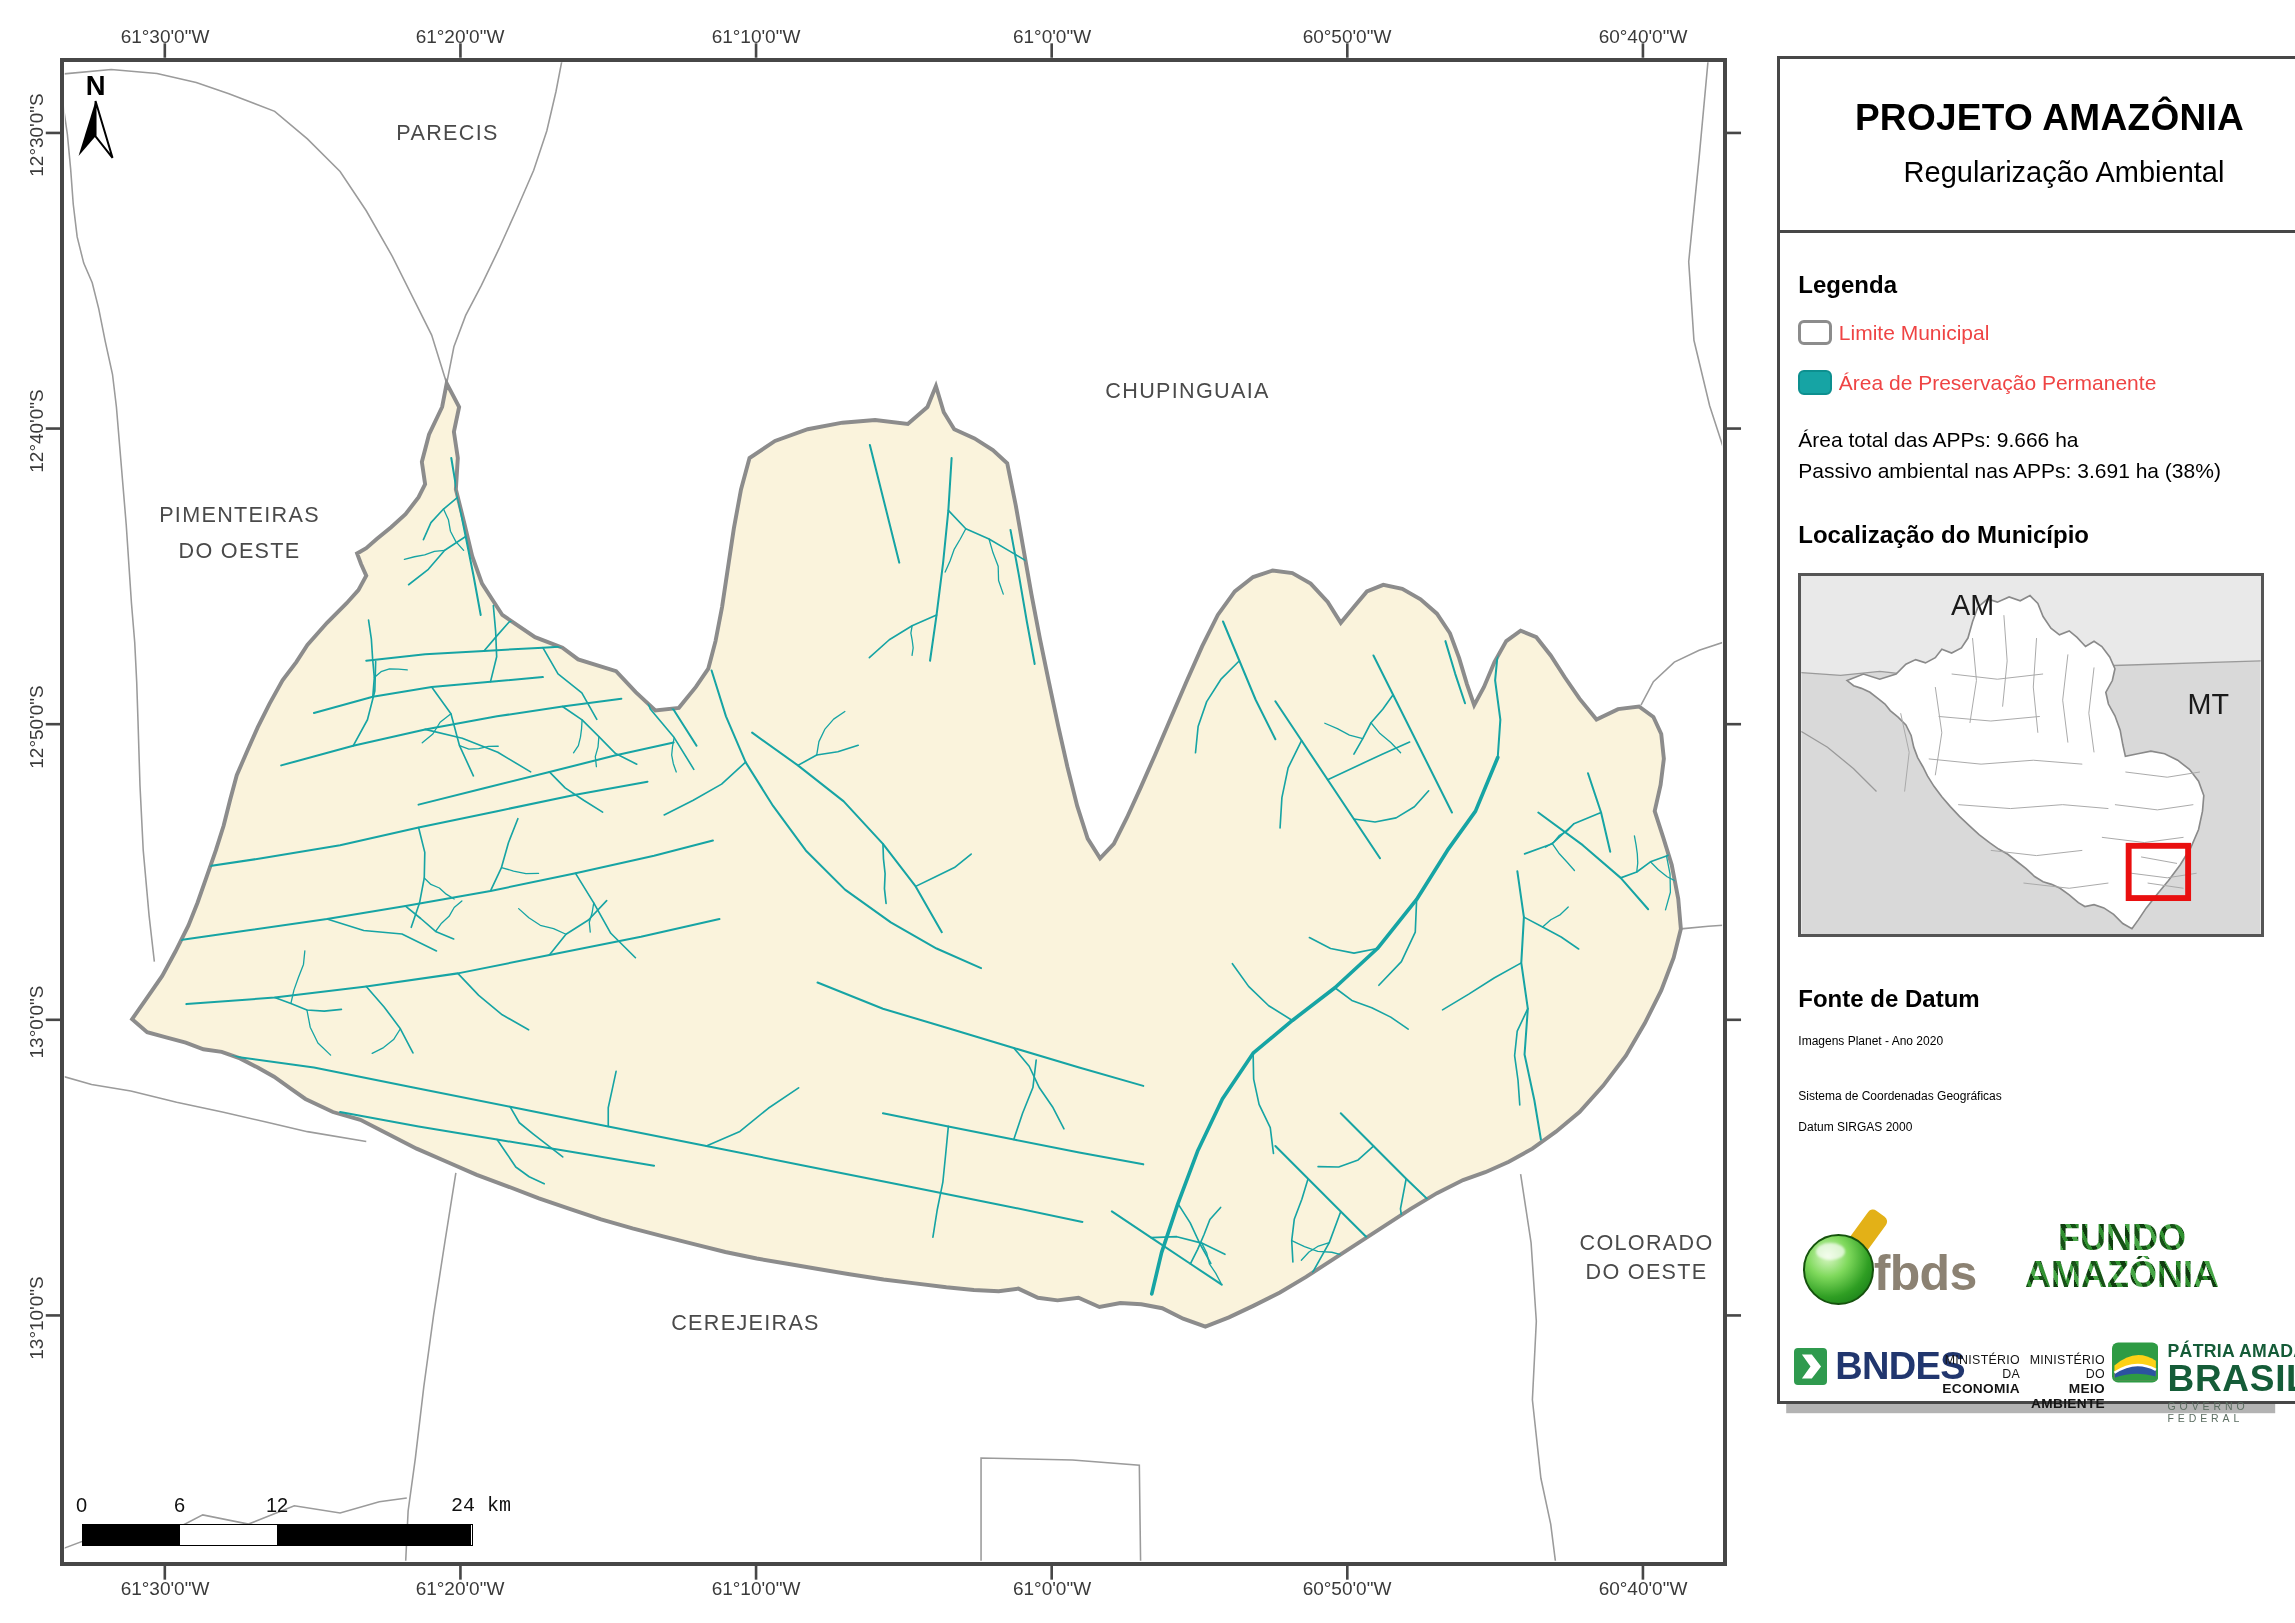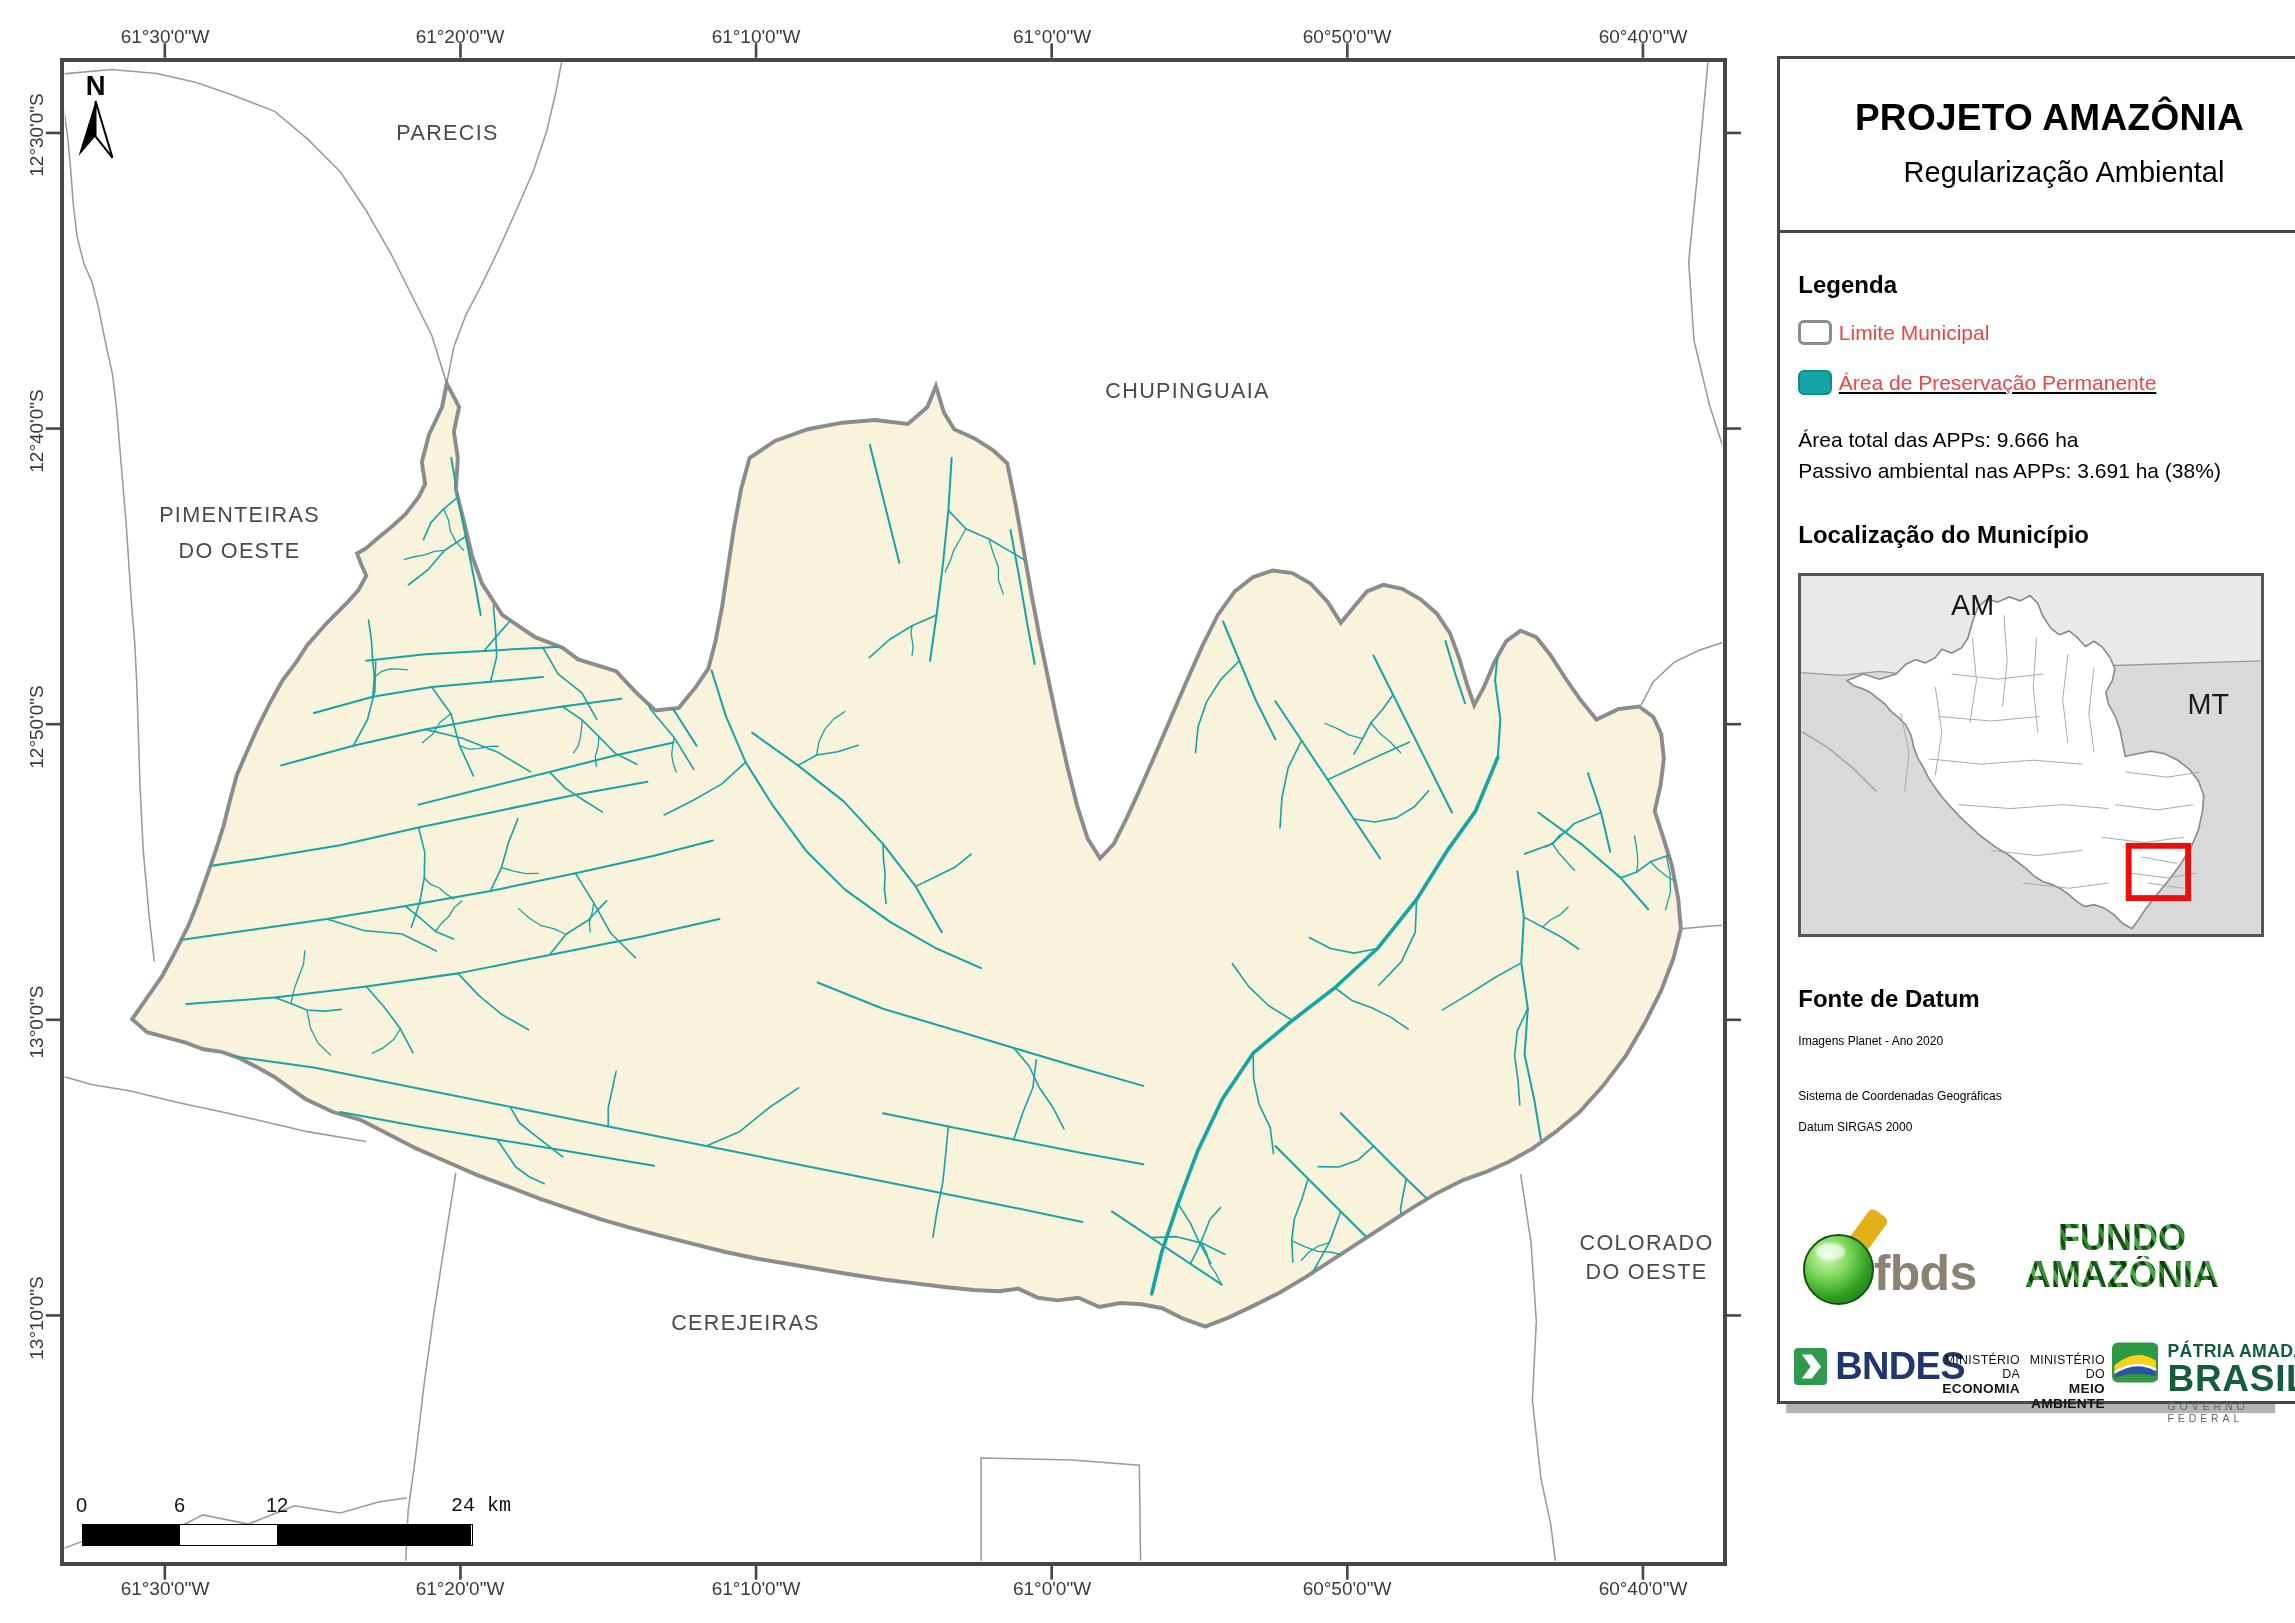--- a/index.html
+++ b/index.html
@@ -296,21 +296,21 @@
     <div class="psub">Regularização Ambiental</div>
   </div>
   <div id="pbox3" class="pbox">
 
     <div class="abs heading" style="left:18.3px;top:38px;">Legenda</div>
 
     <div class="legend-item" style="top:87px;">
       <div class="swatch swatch-limite"></div>
       <div class="legend-label">Limite Municipal</div>
     </div>
-    <div class="legend-item" style="top:137px;text-decoration:underline;">
+    <div class="legend-item" style="top:137px;">
       <div class="swatch swatch-app" style="background:#16A4A4;"></div>
       <div class="legend-label">Área de Preservação Permanente</div>
     </div>
 
     <div class="abs stats" style="left:18.3px;top:191px;">Área total das APPs: 9.666 ha</div>
     <div class="abs stats" style="left:18.3px;top:222px;">Passivo ambiental nas APPs: 3.691 ha (38%)</div>
 
     <div class="abs heading" style="left:18.3px;top:288px;">Localização do Município</div>
 
     <svg id="inset" class="abs" viewBox="0 0 703 548">

